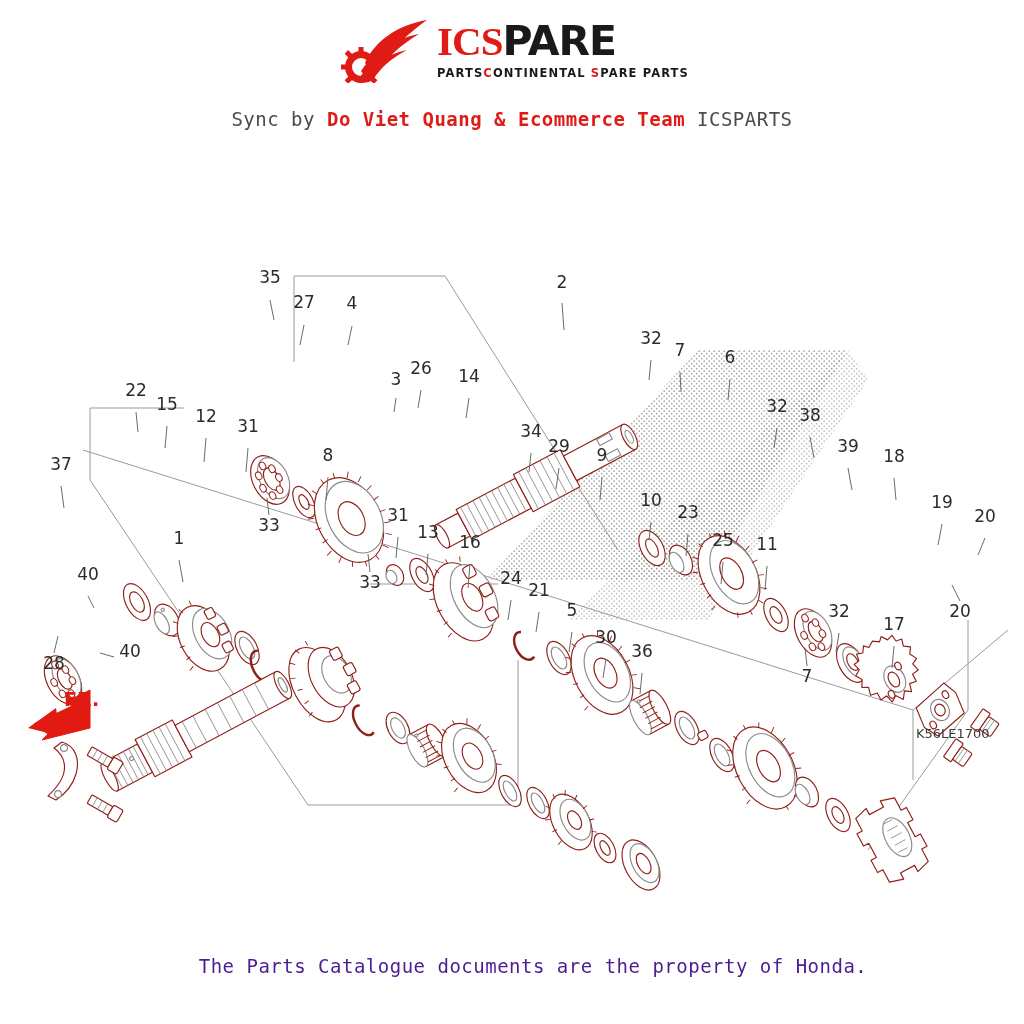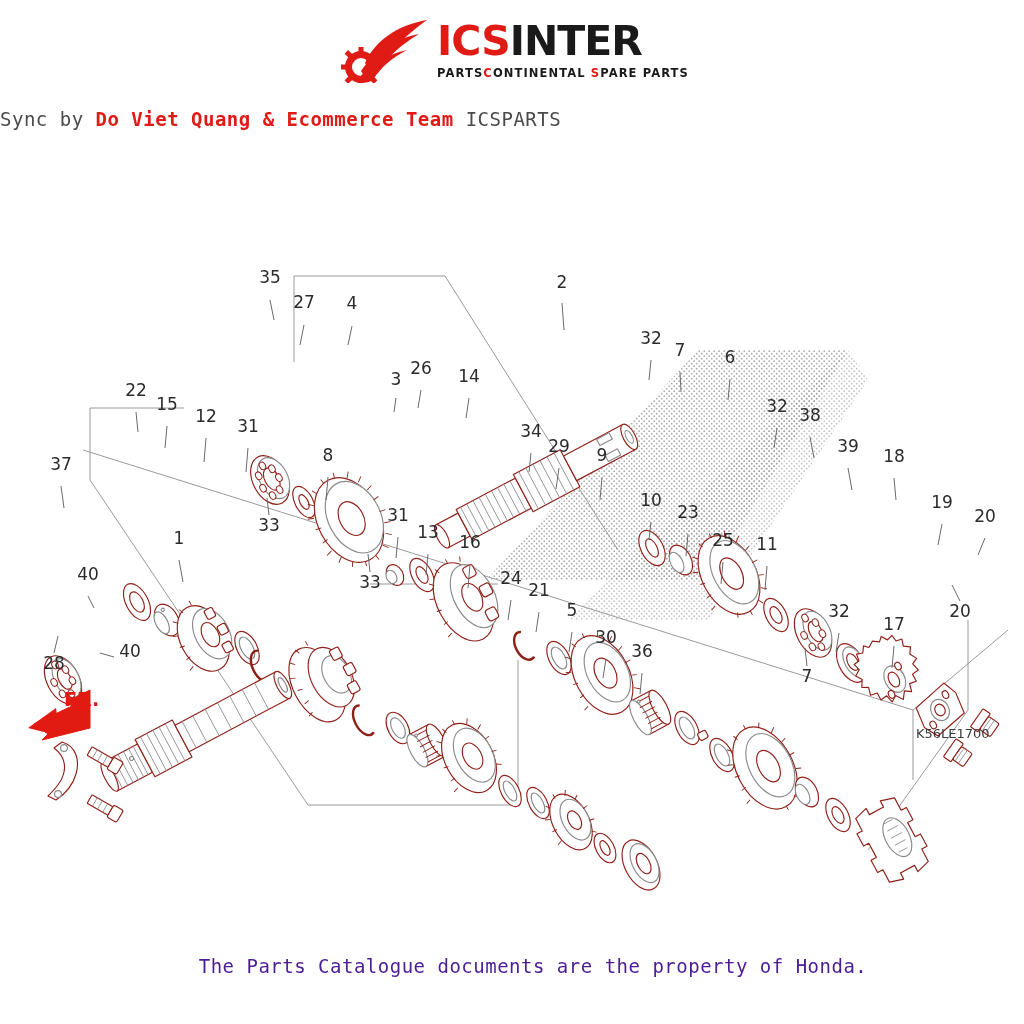--- a/index.html
+++ b/index.html
@@ -7,26 +7,26 @@
   .page{position:relative;width:1024px;height:1024px;background:#fff;}
 
   
   .header{position:absolute;left:0;top:0;width:1024px;height:150px;}
   .logo-row{position:absolute;left:0;top:14px;width:1024px;height:72px;
             display:flex;align-items:center;justify-content:center;}
   .logo-mark{width:96px;height:66px;margin-right:6px;flex:0 0 auto;}
   .logo-text{display:flex;flex-direction:column;justify-content:center;}
   .wordmark{font-family:"DejaVu Sans",sans-serif;font-weight:bold;font-size:41px;
             letter-spacing:-1px;line-height:1;}
-  .wm-ics{color:#e01b16;}
+  .wm-ics{color:#e01b16;font-family:Liberation Serif, serif;}
   .wm-parts{color:#1a1a1a;}
   .subword{font-family:"DejaVu Sans",sans-serif;font-weight:bold;font-size:11.5px;
            letter-spacing:1.1px;line-height:1;margin-top:6px;color:#1a1a1a;}
   .subword .r{color:#e01b16;}
-  .sync-line{position:absolute;left:0;top:108px;width:1024px;text-align:left;
+  .sync-line{position:absolute;left:0;top:108px;width:1024px;text-align:center;
              font-family:"DejaVu Sans Mono",monospace;font-size:19px;color:#4a4a4a;
              letter-spacing:0.5px;}
   .sync-line .hl{color:#e01b16;font-weight:bold;}
 
   
   .diagram{position:absolute;left:8px;top:150px;width:1024px;height:800px;}
   .diagram svg{display:block;}
 
   
   .footer{position:absolute;left:0;top:955px;width:1024px;text-align:center;
@@ -60,21 +60,21 @@
             <rect x="36" y="60" width="5" height="6" transform="rotate(-45 38.5 63)"></rect>
           </g>
 
           <path d="M30 46 C40 24 62 8 92 3 C74 16 60 28 52 44 C44 58 36 56 30 46 Z"></path>
           <path d="M26 54 C38 36 58 22 84 17 C66 28 54 38 46 52 C40 62 30 62 26 54 Z"></path>
           <path d="M24 61 C34 48 50 38 72 33 C56 42 46 50 40 60 C36 67 27 67 24 61 Z"></path>
         </g>
       </svg>
       <div class="logo-text">
         <div class="wordmark">
-          <span class="wm-ics">ICS</span><span class="wm-parts">INTER</span>
+          <span class="wm-ics">ICS</span><span class="wm-parts">PARE</span>
         </div>
         <div class="subword">
           <span>PARTS</span><span class="r">C</span><span>ONTINENTAL </span><span class="r">S</span><span>PARE PARTS</span>
         </div>
       </div>
     </div>
 
     <div class="sync-line">
       <span>Sync by </span><span class="hl">Do Viet Quang &amp; Ecommerce Team</span><span> ICSPARTS</span>
     </div>

